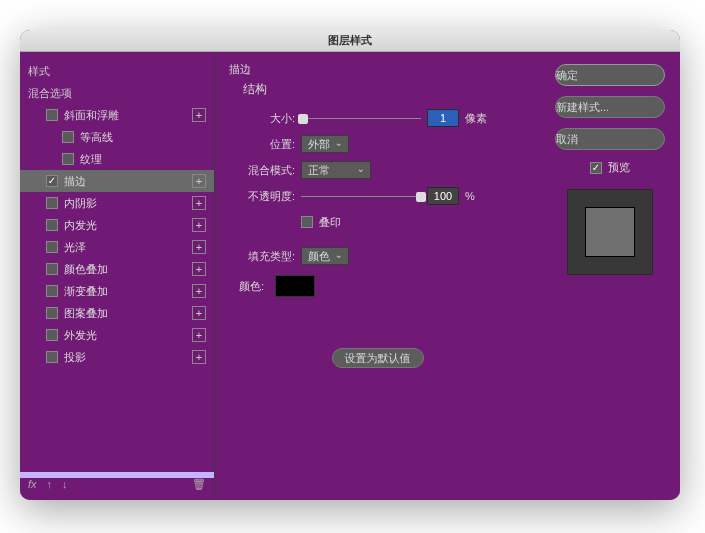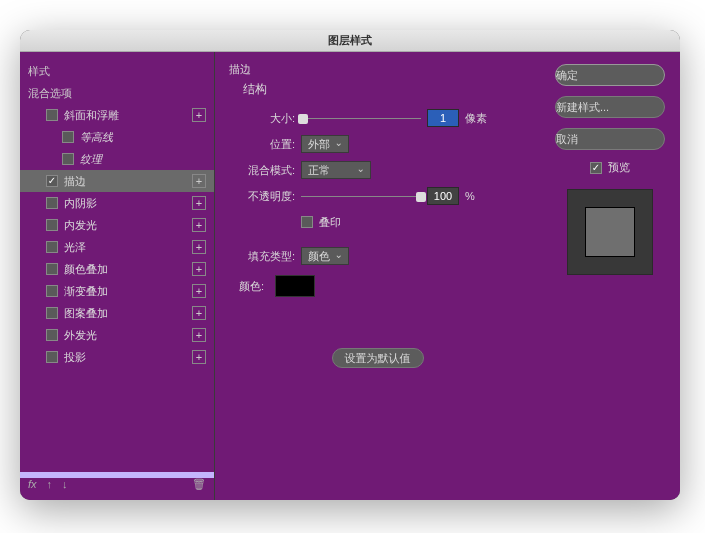--- a/index.html
+++ b/index.html
@@ -4,21 +4,21 @@
 <style>
 * { margin: 0; padding: 0; box-sizing: border-box; font-family: -apple-system, "Helvetica Neue", Arial, sans-serif; font-size: 11px; }
 body { background: #fff; width: 705px; height: 533px; position: relative; }
 .shadow { position: absolute; left: 20px; top: 30px; width: 660px; height: 470px; border-radius: 10px; box-shadow: 0 10px 40px rgba(0,0,0,0.35); background: #535353; overflow: hidden; }
 .titlebar { height: 22px; background: linear-gradient(#e8e8e8,#d4d4d4); border-bottom: 1px solid #aaa; display: flex; align-items: center; justify-content: center; color: #333; font-size: 12px; font-weight: bold; }
 .dialog-body { display: flex; height: calc(100% - 22px); background: #701a75; color: #d9d9d9; }
 .sidebar { width: 195px; border-right: 1px solid #3a3a3a; display: flex; flex-direction: column; padding-top: 8px; }
 .side-row { height: 22px; display: flex; align-items: center; padding: 0 8px; gap: 6px; cursor: default; }
 .side-row.header { color: #ccc; }
 .side-row.indent { padding-left: 26px; }
-.side-row.indent2 { padding-left: 42px; font-style: italic; }
+.side-row.indent2 { padding-left: 42px; }
 .side-row.selected { background: #6a6a6a; }
 .cb { width: 12px; height: 12px; border: 1px solid #888; background: #5a5a5a; display: inline-flex; align-items: center; justify-content: center; color: #fff; font-size: 10px; line-height: 1; }
 .cb.checked::after { content: "✓"; }
 .plus { margin-left: auto; width: 14px; height: 14px; border: 1px solid #888; display: inline-flex; align-items: center; justify-content: center; font-size: 11px; color: #ccc; }
 .side-footer { margin-top: auto; height: 28px; border-top: 6px solid #c4b5fd; display: flex; align-items: flex-start; padding: 0 8px; gap: 10px; color: #aaa; }
 .side-footer .trash { margin-left: auto; }
 .main { flex: 1; padding: 10px 14px 14px 14px; }
 .section-title { font-size: 11px; color: #d9d9d9; margin-bottom: 4px; }
 .fieldset { border: none; padding-left: 10px; }
 .legend { font-size: 12px; color: #d9d9d9; margin-bottom: 8px; padding-left: 4px; }

